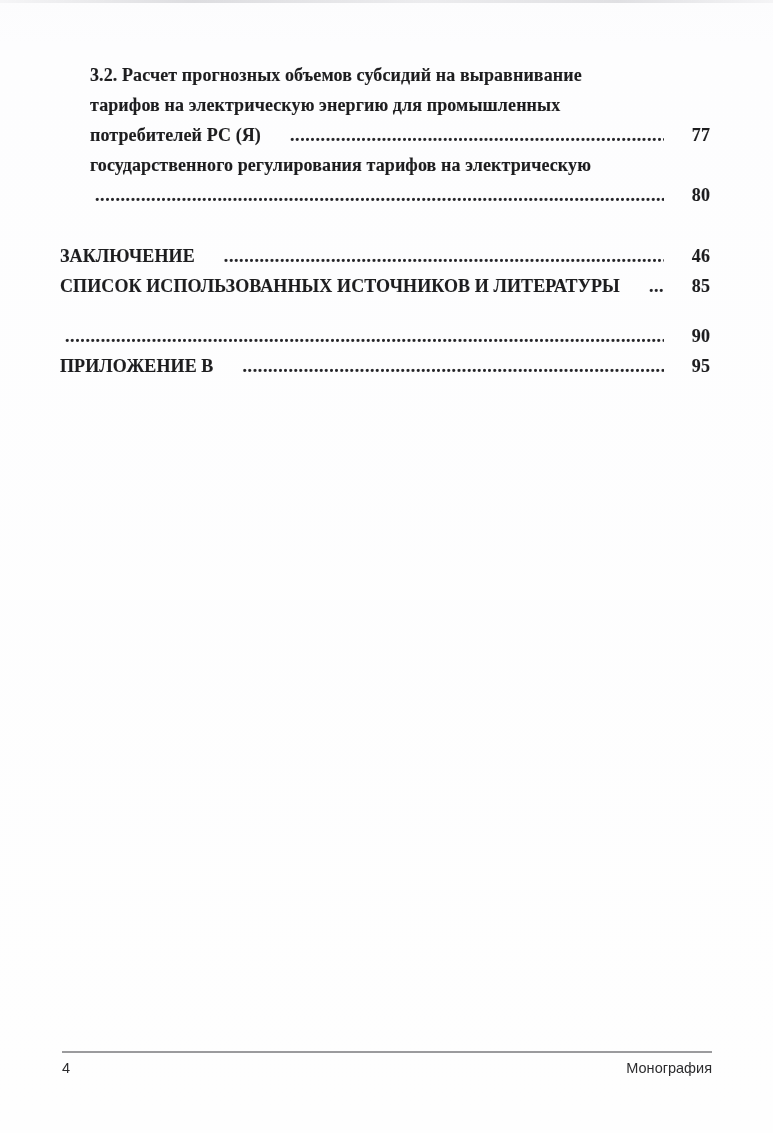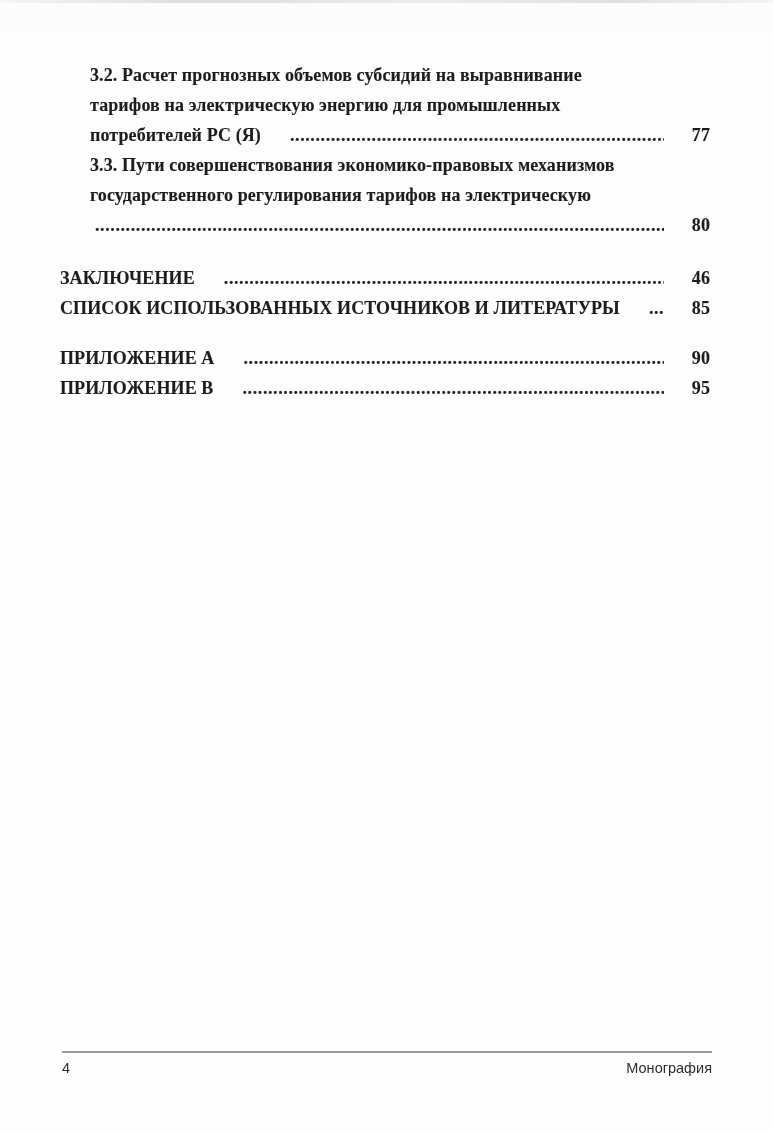--- a/index.html
+++ b/index.html
@@ -36,21 +36,21 @@
     left: 60px;
     width: 650px;
     font-size: 18px;
     line-height: 30px;
     font-weight: 600;
     letter-spacing: 0.1px;
     -webkit-text-stroke: 0.2px rgba(20,20,22,0.55);
   }
   .toc-entry { margin: 0; }
   .toc-entry.indent { padding-left: 30px; }
-  .toc-entry.gap-small { margin-top: 23px; }
+  .toc-entry.gap-small { margin-top: 31px; }
   .toc-entry.gap-large { margin-top: 20px; }
   .toc-line { display: block; }
   .toc-row {
     display: flex;
     align-items: baseline;
     width: 100%;
     gap: 24px;
   }
   .toc-title { white-space: nowrap; flex: 0 0 auto; }
   .leader {
@@ -114,21 +114,20 @@
       <span class="toc-line">3.2. Расчет прогнозных объемов субсидий на выравнивание</span>
       <span class="toc-line">тарифов на электрическую энергию для промышленных</span>
       <span class="toc-row">
         <span class="toc-title">потребителей РС (Я)</span>
         <span class="leader"></span>
         <span class="toc-pagenum">77</span>
       </span>
     </div>
 
     <div class="toc-entry indent">
-      <span class="toc-line">3.3. Пути совершенствования экономико-правовых механизмов</span>
       <span class="toc-line">государственного регулирования тарифов на электрическую</span>
       <span class="toc-row">
         <span class="leader"></span>
         <span class="toc-pagenum">80</span>
       </span>
     </div>
 
     <div class="toc-entry gap-small">
       <span class="toc-row">
         <span class="toc-title">ЗАКЛЮЧЕНИЕ</span>
@@ -140,21 +139,20 @@
     <div class="toc-entry">
       <span class="toc-row">
         <span class="toc-title">СПИСОК ИСПОЛЬЗОВАННЫХ ИСТОЧНИКОВ И ЛИТЕРАТУРЫ</span>
         <span class="leader"></span>
         <span class="toc-pagenum">85</span>
       </span>
     </div>
 
     <div class="toc-entry gap-large">
       <span class="toc-row">
-        <span class="toc-title">ПРИЛОЖЕНИЕ А</span>
         <span class="leader"></span>
         <span class="toc-pagenum">90</span>
       </span>
     </div>
 
 
     <div class="toc-entry">
       <span class="toc-row">
         <span class="toc-title">ПРИЛОЖЕНИЕ В</span>
         <span class="leader"></span>

